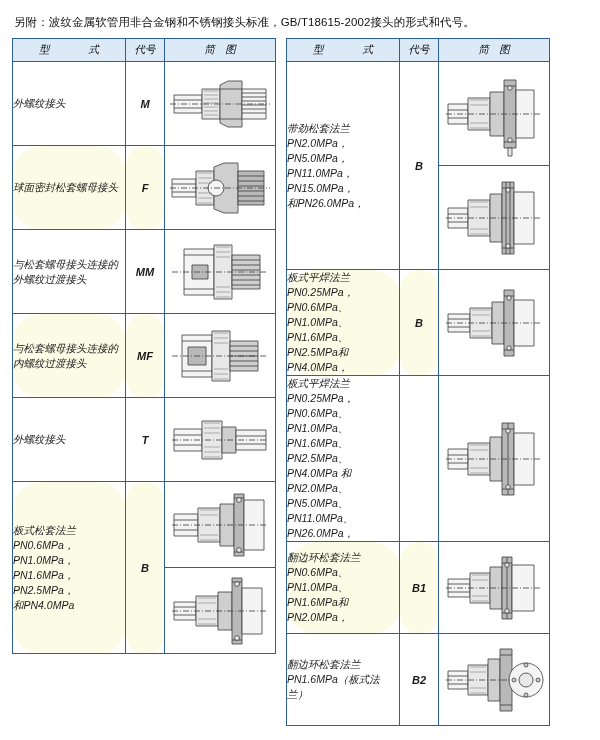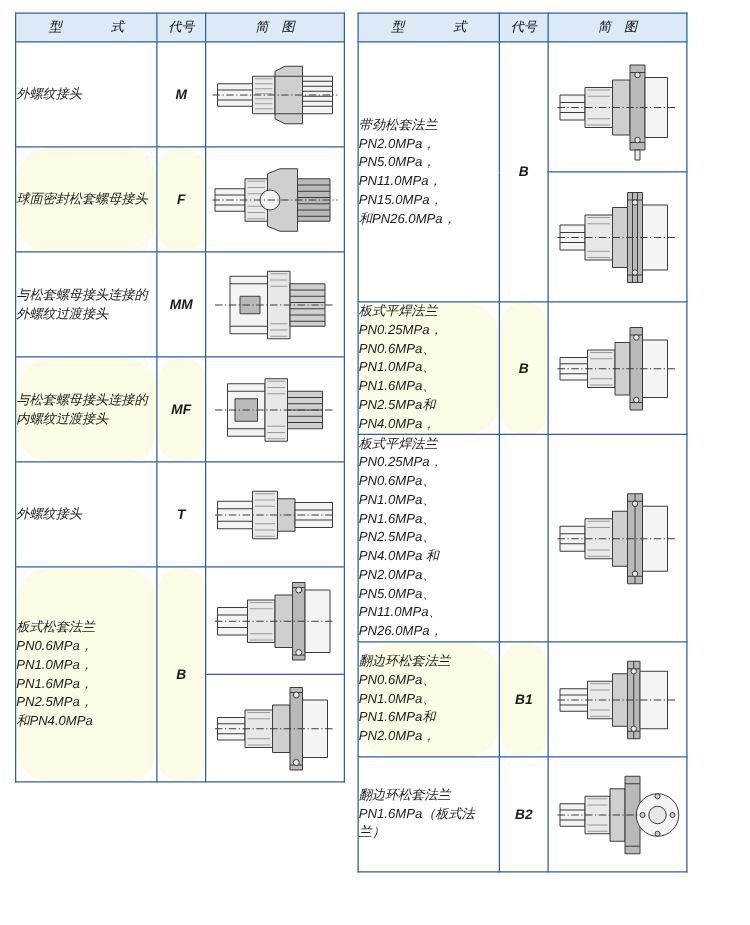--- a/index.html
+++ b/index.html
@@ -89,20 +89,21 @@
   .fl-b { fill: #cfcfcf; stroke: #3b3b3b; stroke-width: 0.8; }
   .fl-c { fill: #f4f4f4; stroke: #3b3b3b; stroke-width: 0.8; }
   .fl-d { fill: #b9b9b9; stroke: #3b3b3b; stroke-width: 0.8; }
   .hatch { stroke: #6b6b6b; stroke-width: 0.5; }
 </style>
 </head>
 <body>
 
 <div class="page">
 
+  <div class="doc-title">另附：波纹金属软管用非合金钢和不锈钢接头标准，GB/T18615-2002接头的形式和代号。</div>
 
   <div class="tables">
 
     <table class="spec left">
       <thead>
         <tr>
           <th class="c-type">型　　式</th>
           <th class="c-code">代号</th>
           <th class="c-pic">简　图</th>
         </tr>

